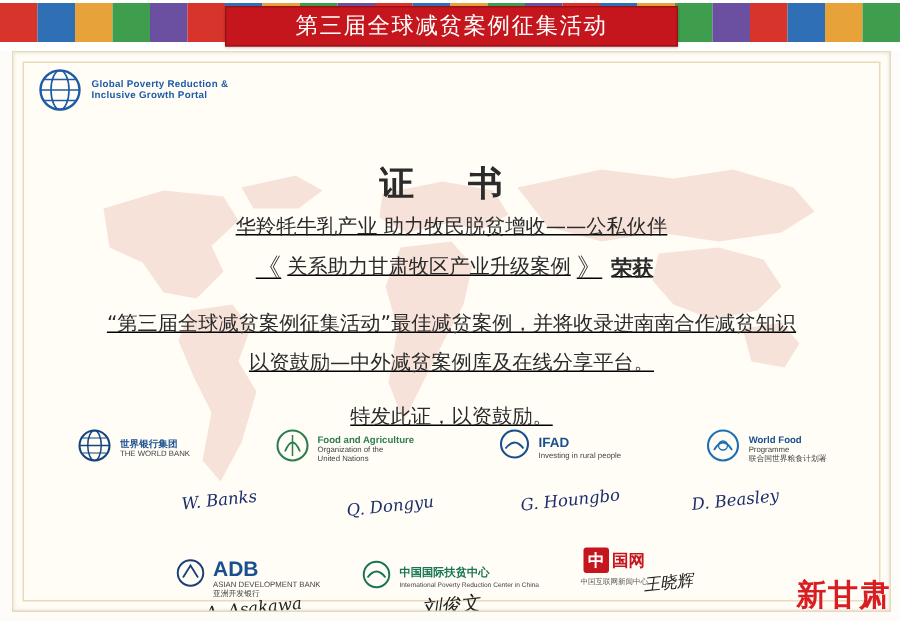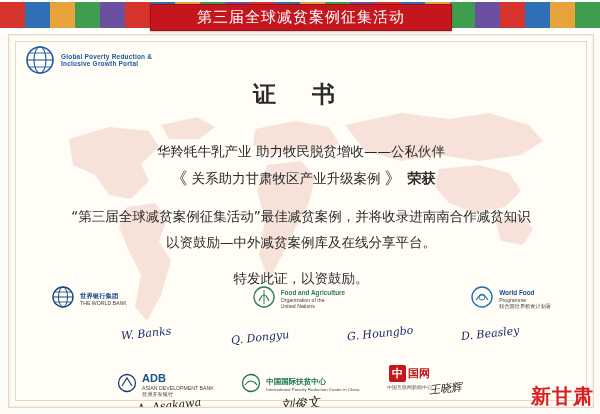--- a/index.html
+++ b/index.html
@@ -56,27 +56,27 @@
   }
   .gpig-globe{width:30px;height:30px;}
   .gpig-text{line-height:1.15;}
   .gpig-text div{
     font-size:6.5px;color:#1d5ba6;font-weight:bold;letter-spacing:.2px;
     font-family:"Liberation Sans",sans-serif;
   }
 
   
   .cert-title{
-    position:absolute;left:0;top:44px;width:584px;text-align:center;
+    position:absolute;left:0;top:72px;width:584px;text-align:center;
     font-size:23px;letter-spacing:14px;color:#2b2b2b;font-weight:bold;
     font-family:"DejaVu Sans","Liberation Sans",sans-serif;
   }
 
   
-  .body-wrap{position:absolute;left:50px;top:104px;width:484px;}
+  .body-wrap{position:absolute;left:50px;top:104px;width:484px;text-decoration:underline;}
   .ln{
     font-size:13.5px;color:#2a2a2a;line-height:25px;
     font-family:"DejaVu Sans","Liberation Sans",sans-serif;
     white-space:nowrap;
   }
   .ln-c{text-align:center;}
   .quote-row{
     position:relative;display:flex;align-items:center;justify-content:center;
     margin-top:2px;
   }
@@ -259,20 +259,32 @@
             <line x1="12" y1="5" x2="12" y2="19" stroke="#2e7d4f" stroke-width="1"></line>
           </svg>
         </span>
         <span class="lg-tx">
           <div class="t1" style="color:#2e7d4f;">Food and Agriculture</div>
           <div class="t2">Organization of the</div>
           <div class="t3">United Nations</div>
         </span>
       </div>
 
+      <div class="lg">
+        <span class="lg-ic">
+          <svg width="22" height="22" viewBox="0 0 22 22" xmlns="http://www.w3.org/2000/svg">
+            <circle cx="11" cy="11" r="9" fill="none" stroke="#1a4f8f" stroke-width="1.4"></circle>
+            <path d="M5 14 Q11 6 17 14" fill="none" stroke="#1a4f8f" stroke-width="1.2"></path>
+          </svg>
+        </span>
+        <span class="lg-tx">
+          <div class="t1" style="font-size:9px;">IFAD</div>
+          <div class="t2">Investing in rural people</div>
+        </span>
+      </div>
 
       <div class="lg">
         <span class="lg-ic">
           <svg width="24" height="24" viewBox="0 0 24 24" xmlns="http://www.w3.org/2000/svg">
             <circle cx="12" cy="12" r="10" fill="none" stroke="#1b6fb3" stroke-width="1.4"></circle>
             <path d="M6 15 Q12 5 18 15" fill="none" stroke="#1b6fb3" stroke-width="1.2"></path>
             <circle cx="12" cy="12" r="3" fill="none" stroke="#1b6fb3" stroke-width=".9"></circle>
           </svg>
         </span>
         <span class="lg-tx">
@@ -291,21 +303,21 @@
     <div class="logos2">
 
       <div class="lg">
         <span class="lg-ic">
           <svg width="20" height="20" viewBox="0 0 20 20" xmlns="http://www.w3.org/2000/svg">
             <circle cx="10" cy="10" r="8.5" fill="none" stroke="#1a3f77" stroke-width="1.3"></circle>
             <path d="M5 13 L10 5 L15 13" fill="none" stroke="#1a3f77" stroke-width="1.2"></path>
           </svg>
         </span>
         <span class="lg-tx">
-          <div class="t1" style="font-size:11px;">ADB</div>
+          <div class="t1" style="font-size:14px;">ADB</div>
           <div class="t2">ASIAN DEVELOPMENT BANK</div>
           <div class="t3">亚洲开发银行</div>
         </span>
       </div>
 
       <div class="lg">
         <span class="lg-ic">
           <svg width="20" height="20" viewBox="0 0 20 20" xmlns="http://www.w3.org/2000/svg">
             <circle cx="10" cy="10" r="8.5" fill="none" stroke="#17764f" stroke-width="1.3"></circle>
             <path d="M4 12 Q10 4 16 12" fill="none" stroke="#17764f" stroke-width="1.2"></path>

